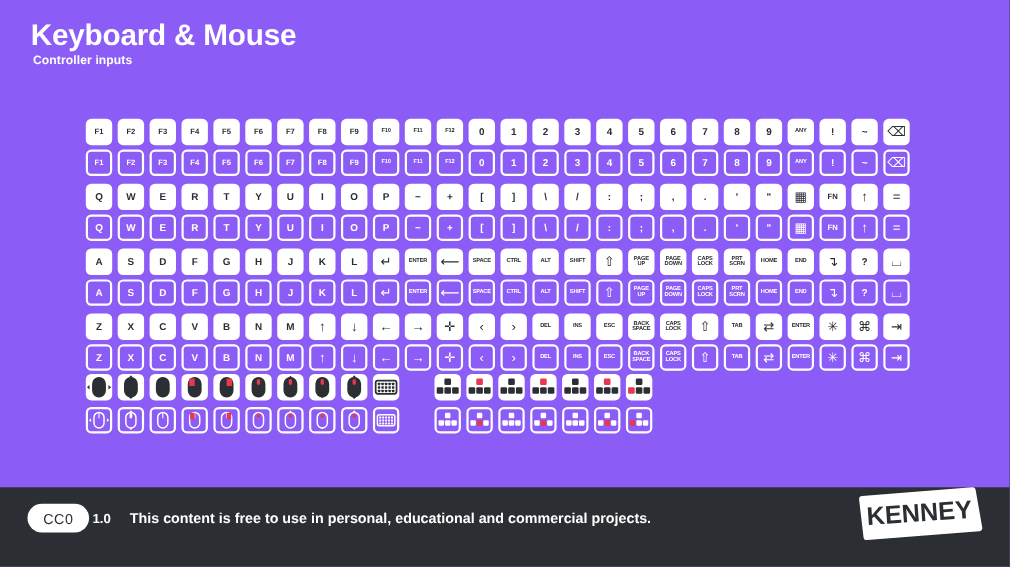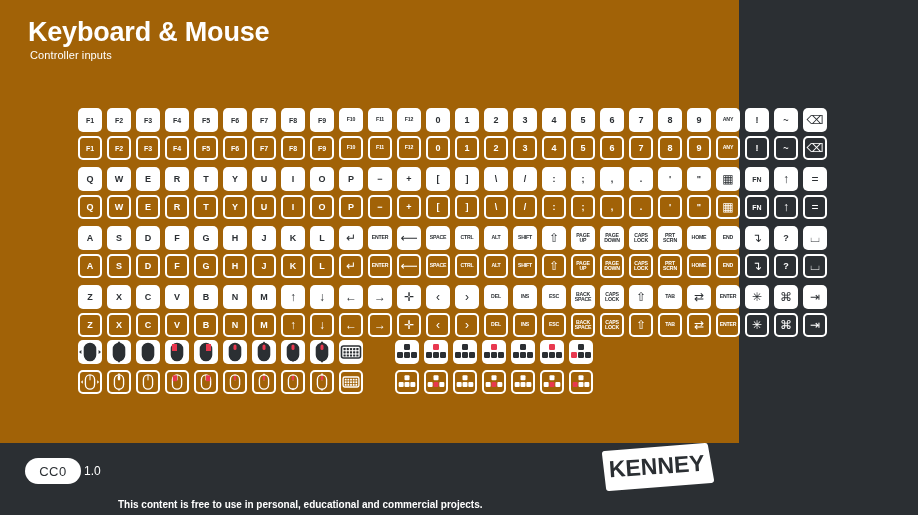--- a/index.html
+++ b/index.html
@@ -5,39 +5,39 @@
   * { box-sizing: border-box; }
   html, body {
     margin: 0; padding: 0;
     width: 918px; height: 515px;
     background: #2b2f33;
     font-family: "Liberation Sans", sans-serif;
     overflow: hidden;
   }
   #page {
     position: relative;
-    width: 739px; height: 515px;
-    background: #a16207;
+    width: 918px; height: 515px;
+    background: #8b5cf6;
   }
   
   #header {
     position: absolute;
     left: 28px; top: 18px;
   }
   #title {
     font-size: 27px;
     font-weight: bold;
     color: #ffffff;
     letter-spacing: -0.2px;
     line-height: 1.05;
     margin: 0;
   }
   #subtitle {
     font-size: 11px;
-    font-weight: normal;
+    font-weight: bold;
     color: #ffffff;
     margin: 3px 0 0 2px;
     letter-spacing: 0.1px;
   }
 
   
   #keyboard-area {
     position: absolute;
     left: 78px; top: 108px;
     width: 770px;
@@ -126,30 +126,29 @@
     display: flex;
     align-items: center;
     justify-content: center;
     letter-spacing: 0.5px;
   }
   #cc-version {
     position: absolute;
     left: 84px; top: 464px;
     color: #ffffff;
     font-size: 12px;
-    font-weight: normal;
+    font-weight: bold;
   }
   #license-text {
     position: absolute;
     left: 118px; top: 462px;
     color: #ffffff;
-    font-size: 10px;
+    font-size: 13px;
     font-weight: bold;
     line-height: 1.45;
-    margin-top: 36px;
   }
   
   #logo {
     position: absolute;
     right: 24px; top: 440px;
     width: 116px; height: 54px;
   }
   #logo svg { display: block; }
 </style>
 </head>

